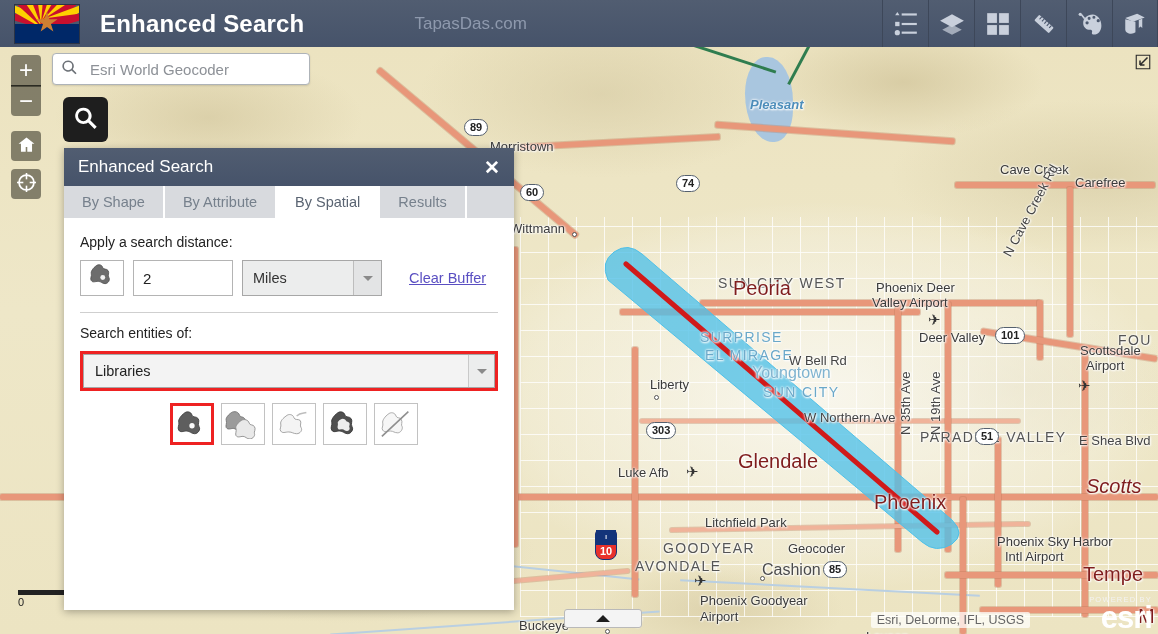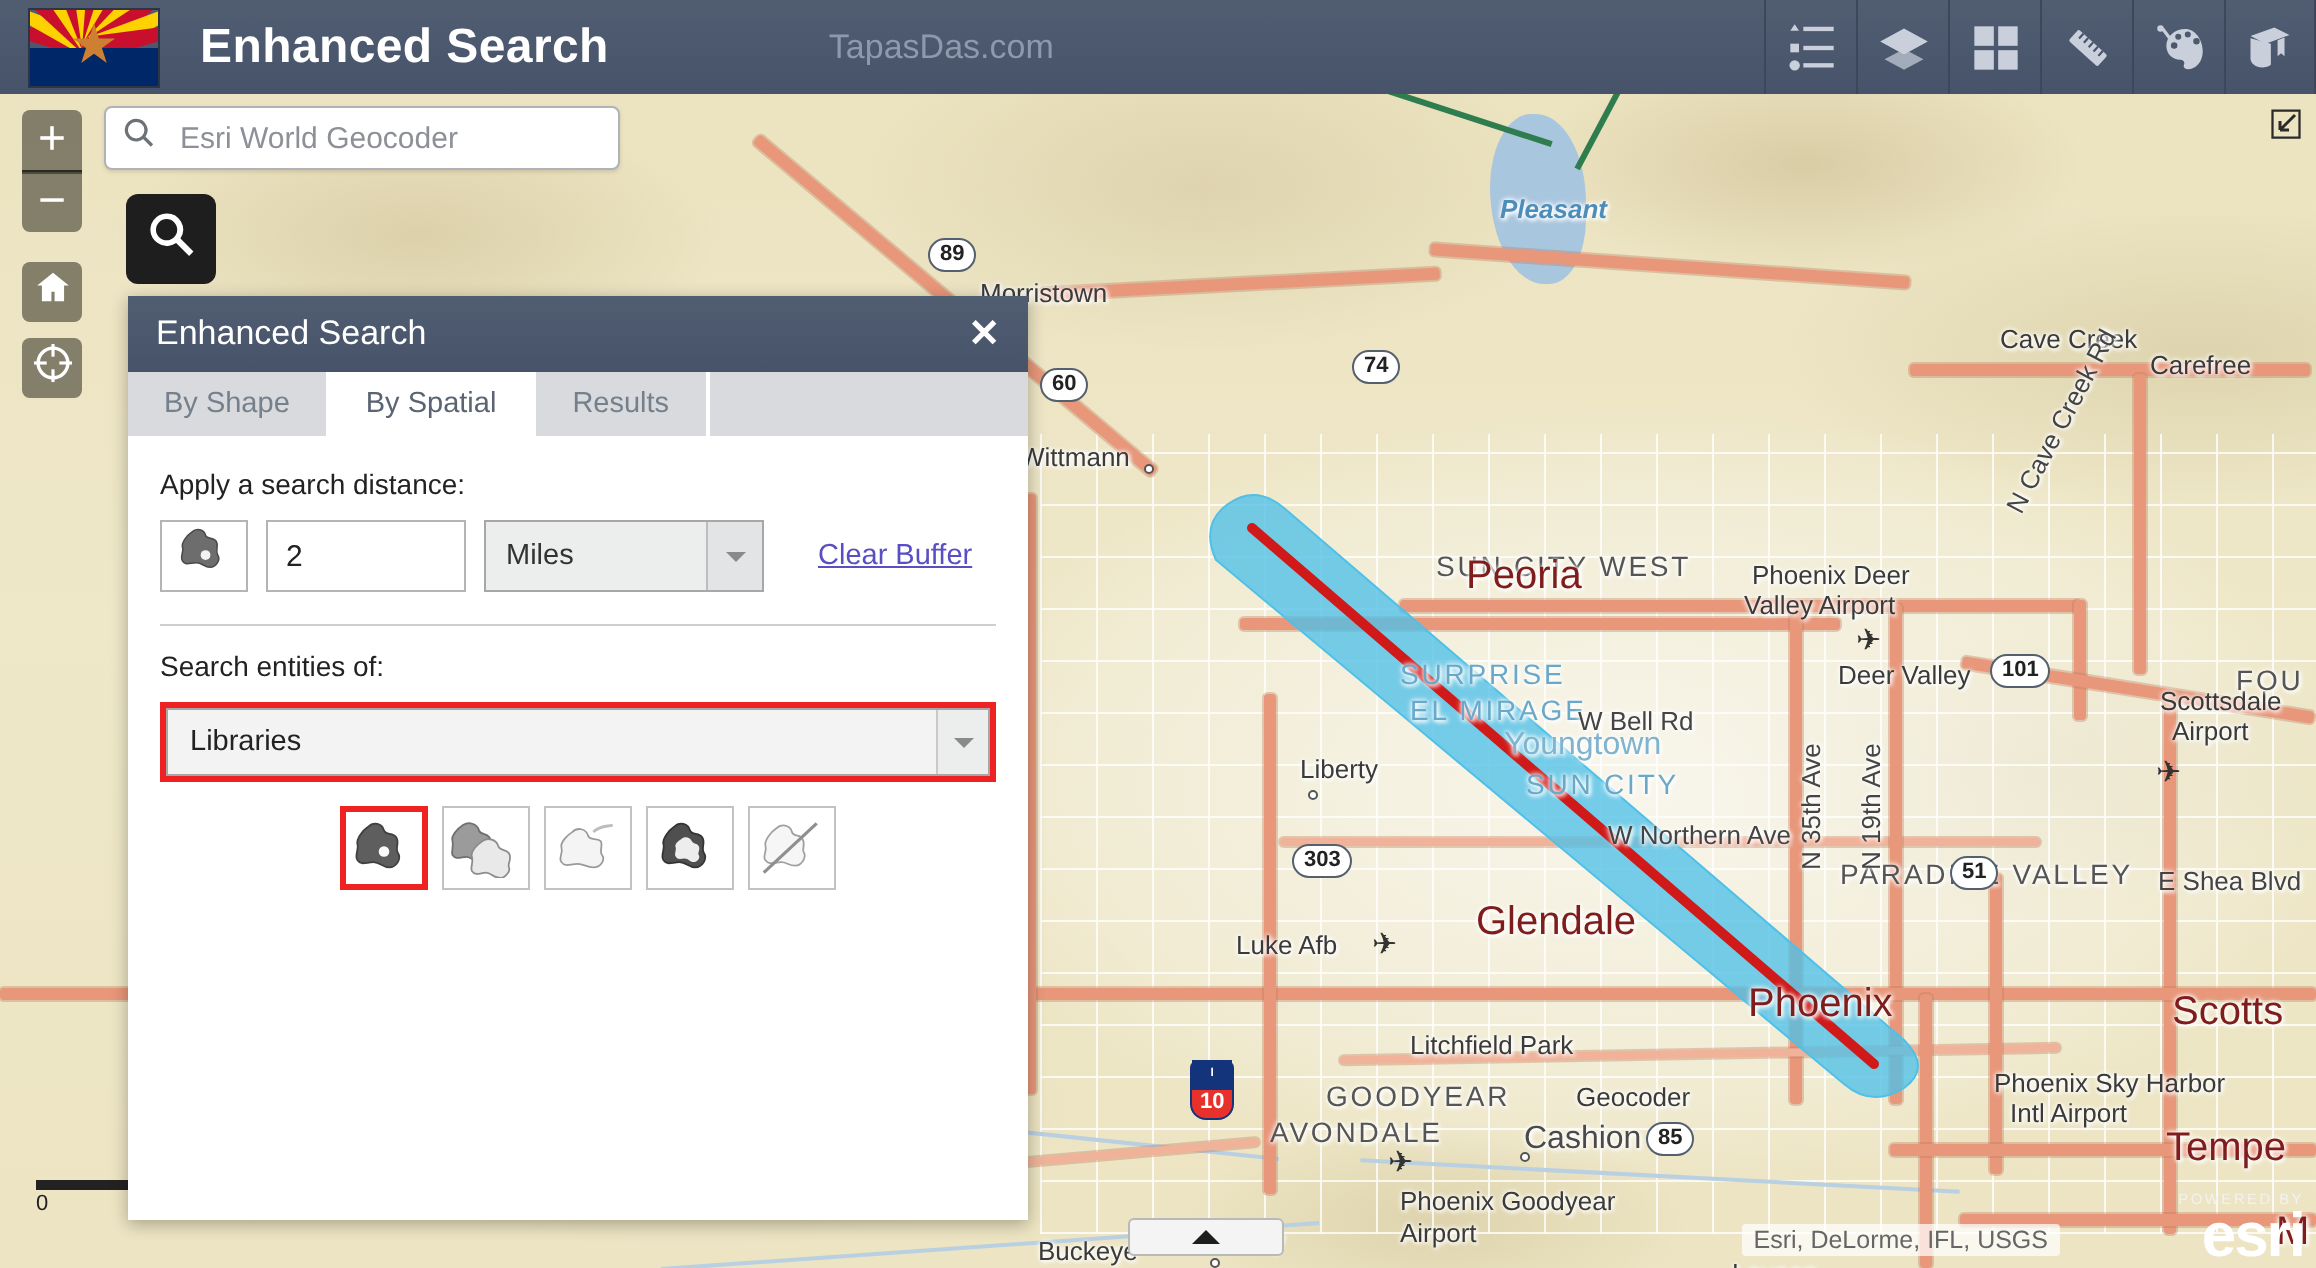--- a/index.html
+++ b/index.html
@@ -441,21 +441,21 @@
     <div class="maplabel city-caps-blue" style="left:705px;top:300px;">EL MIRAGE</div>
     <div class="maplabel city-caps-blue" style="left:763px;top:337px;">SUN CITY</div>
     <div class="maplabel city-caps" style="left:920px;top:382px;">PARADISE VALLEY</div>
     <div class="maplabel city-caps" style="left:663px;top:493px;">GOODYEAR</div>
     <div class="maplabel city-caps" style="left:635px;top:511px;">AVONDALE</div>
     <div class="maplabel city-caps" style="left:1118px;top:285px;">FOU</div>
 
     <div class="maplabel city-big" style="left:733px;top:230px;">Peoria</div>
     <div class="maplabel city-big" style="left:738px;top:403px;">Glendale</div>
     <div class="maplabel city-big" style="left:874px;top:444px;">Phoenix</div>
-    <div class="maplabel city-big" style="left:1086px;top:448px;">Scotts</div>
+    <div class="maplabel city-big" style="left:1086px;top:428px;font-style:italic;">Scotts</div>
     <div class="maplabel city-big" style="left:1083px;top:516px;">Tempe</div>
     <div class="maplabel city-big" style="left:1138px;top:558px;">M</div>
 
     <div class="maplabel road-lbl" style="left:789px;top:306px;">W Bell Rd</div>
     <div class="maplabel road-lbl" style="left:804px;top:363px;">W Northern Ave</div>
     <div class="maplabel road-lbl" style="left:1079px;top:344px;margin-top:42px;">E Shea Blvd</div>
     <div class="maplabel road-lbl vert" style="left:1000px;top:205px;transform:rotate(-62deg);">N Cave Creek Rd</div>
     <div class="maplabel road-lbl vert" style="left:898px;top:388px;">N 35th Ave</div>
     <div class="maplabel road-lbl vert" style="left:928px;top:388px;">N 19th Ave</div>
 
@@ -538,20 +538,21 @@
   </div>
 
   <div id="panel">
     <div id="panel-head">
       <div id="panel-title">Enhanced Search</div>
       <div id="panel-close">✕</div>
     </div>
 
     <div id="tabs">
       <div class="tab">By Shape</div>
+      <div class="tab">By Attribute</div>
       <div class="tab active">By Spatial</div>
       <div class="tab">Results</div>
       <div id="tab-filler"></div>
     </div>
 
     <div id="panel-body">
       <div class="field-label">Apply a search distance:</div>
 
       <div id="dist-row">
         <div class="blob-btn">

